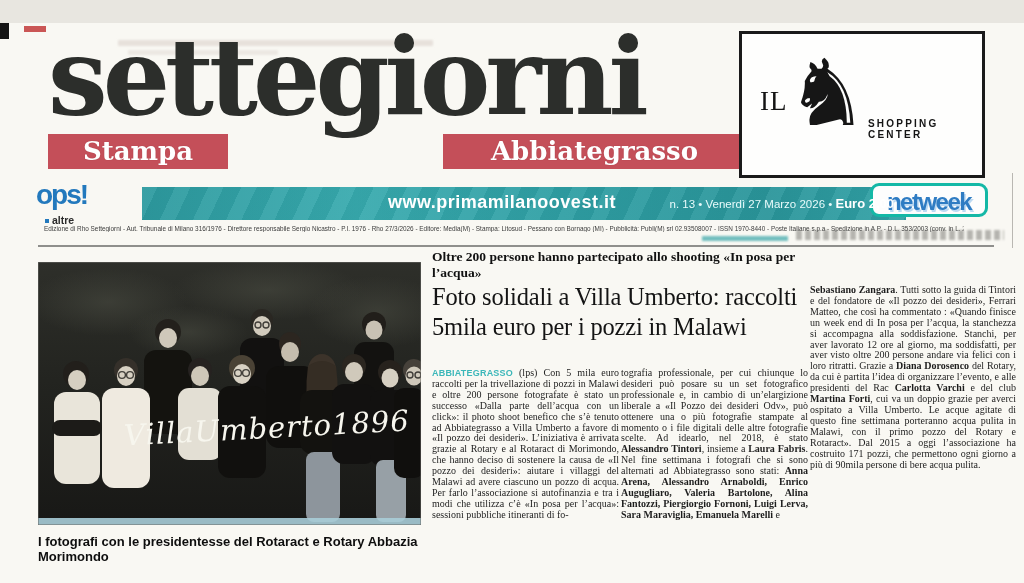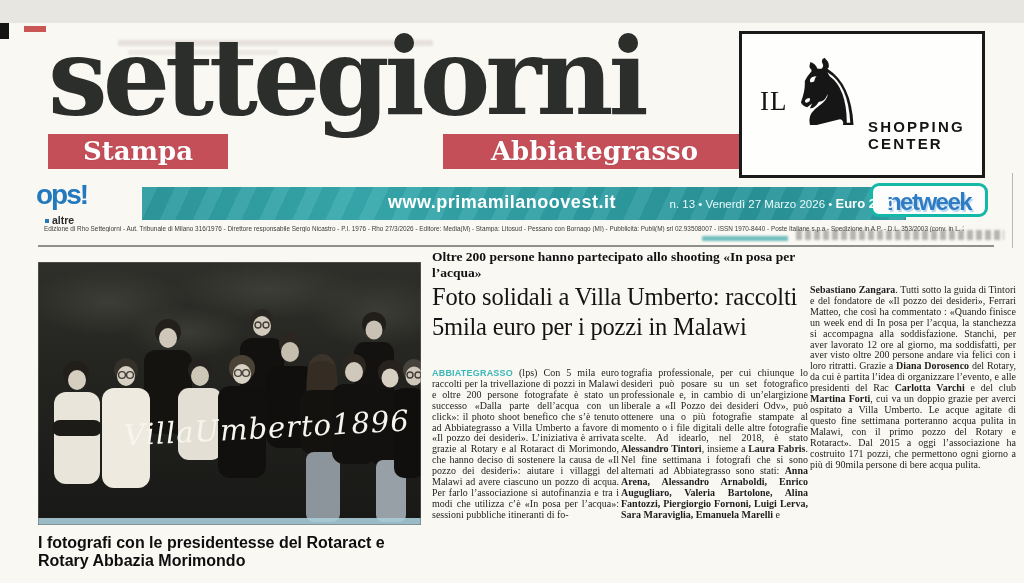--- a/index.html
+++ b/index.html
@@ -27,21 +27,21 @@
   .box-abbiategrasso{left:443px;width:303px;}
 
   .dest-box{left:739px;top:8px;width:246px;height:147px;background:#fefefd;border:3px solid #1a1a1a;box-sizing:border-box;}
   .dest-il{left:18px;top:52px;font-family:"Liberation Serif",serif;font-size:27px;letter-spacing:1px;color:#141414;}
   .dest-horse{left:44px;top:14px;font-size:92px;line-height:1;color:#161616;font-family:"DejaVu Sans",sans-serif;}
   .swoosh{background:#fefefd;border-radius:4px;height:7px;}
   .sw1{left:40px;top:92px;width:62px;transform:rotate(-14deg);}
   .sw2{left:42px;top:105px;width:56px;transform:rotate(-10deg);}
   .dest-name{left:108px;top:54px;font-family:"Liberation Serif",serif;font-size:23px;letter-spacing:1.5px;color:#141414;}
   .dest-sub{left:126px;top:84px;font-family:"Liberation Sans",sans-serif;font-weight:bold;
-            font-size:15px;letter-spacing:2.2px;color:#141414;}
+            font-size:10px;letter-spacing:2.2px;color:#141414;}
 
   
   .ops{left:36px;top:158px;font-family:"Liberation Sans",sans-serif;font-weight:bold;
        font-size:28px;letter-spacing:-2px;color:#2379bd;line-height:1;}
   .ops-sub{left:52px;top:191px;font-family:"Liberation Sans",sans-serif;font-weight:bold;
            font-size:10.5px;color:#2b2b2b;}
   .ops-dot{left:45px;top:196px;width:4px;height:4px;background:#2379bd;}
   .teal-bar{left:142px;top:164px;width:724px;height:33px;
     background:linear-gradient(90deg,#2d9a9f,#38aaae 28%,#2f9fa4 55%,#2a959a 82%,#31a1a6);padding-left:40px;}
   .teal-bar::after{content:"";position:absolute;inset:0;
@@ -57,21 +57,21 @@
     text-shadow:1.5px 1.5px 0 #bcd9f2;box-sizing:border-box;}
 
   .imprint{left:44px;top:202px;width:948px;display:flex;justify-content:space-between;gap:8px;
     font-family:"Liberation Sans",sans-serif;font-size:6.6px;color:#3b3b3b;white-space:nowrap;
     overflow:hidden;transform:scaleX(.97);transform-origin:left;}
   .rule{left:38px;top:222px;width:956px;height:2px;background:#8f8f8c;}
 
   
   .photo{left:38px;top:239px;width:383px;height:263px;}
   .caption{left:38px;top:511px;width:400px;font-family:"Liberation Sans",sans-serif;
-           font-weight:bold;font-size:16px;color:#0e0e0e;}
+           font-weight:bold;font-size:13px;color:#0e0e0e;}
   .kicker{left:432px;top:226px;width:390px;font-weight:bold;font-size:13.5px;color:#111;}
   .headline{left:432px;top:259px;width:385px;font-size:24.5px;line-height:1.21;
             color:#141414;letter-spacing:-.2px;margin:0;font-weight:500;}
   .col{position:absolute;top:345px;width:187px;font-size:10px;line-height:10.9px;
        text-align:justify;color:#1d1d1d;}
   .col1{left:432px;}
   .col2{left:621px;}
   .col3{left:810px;top:262px;width:206px;}
   .b{font-weight:bold;}
   .accent{color:#3bb7b9;font-weight:bold;font-family:"Liberation Sans",sans-serif;

